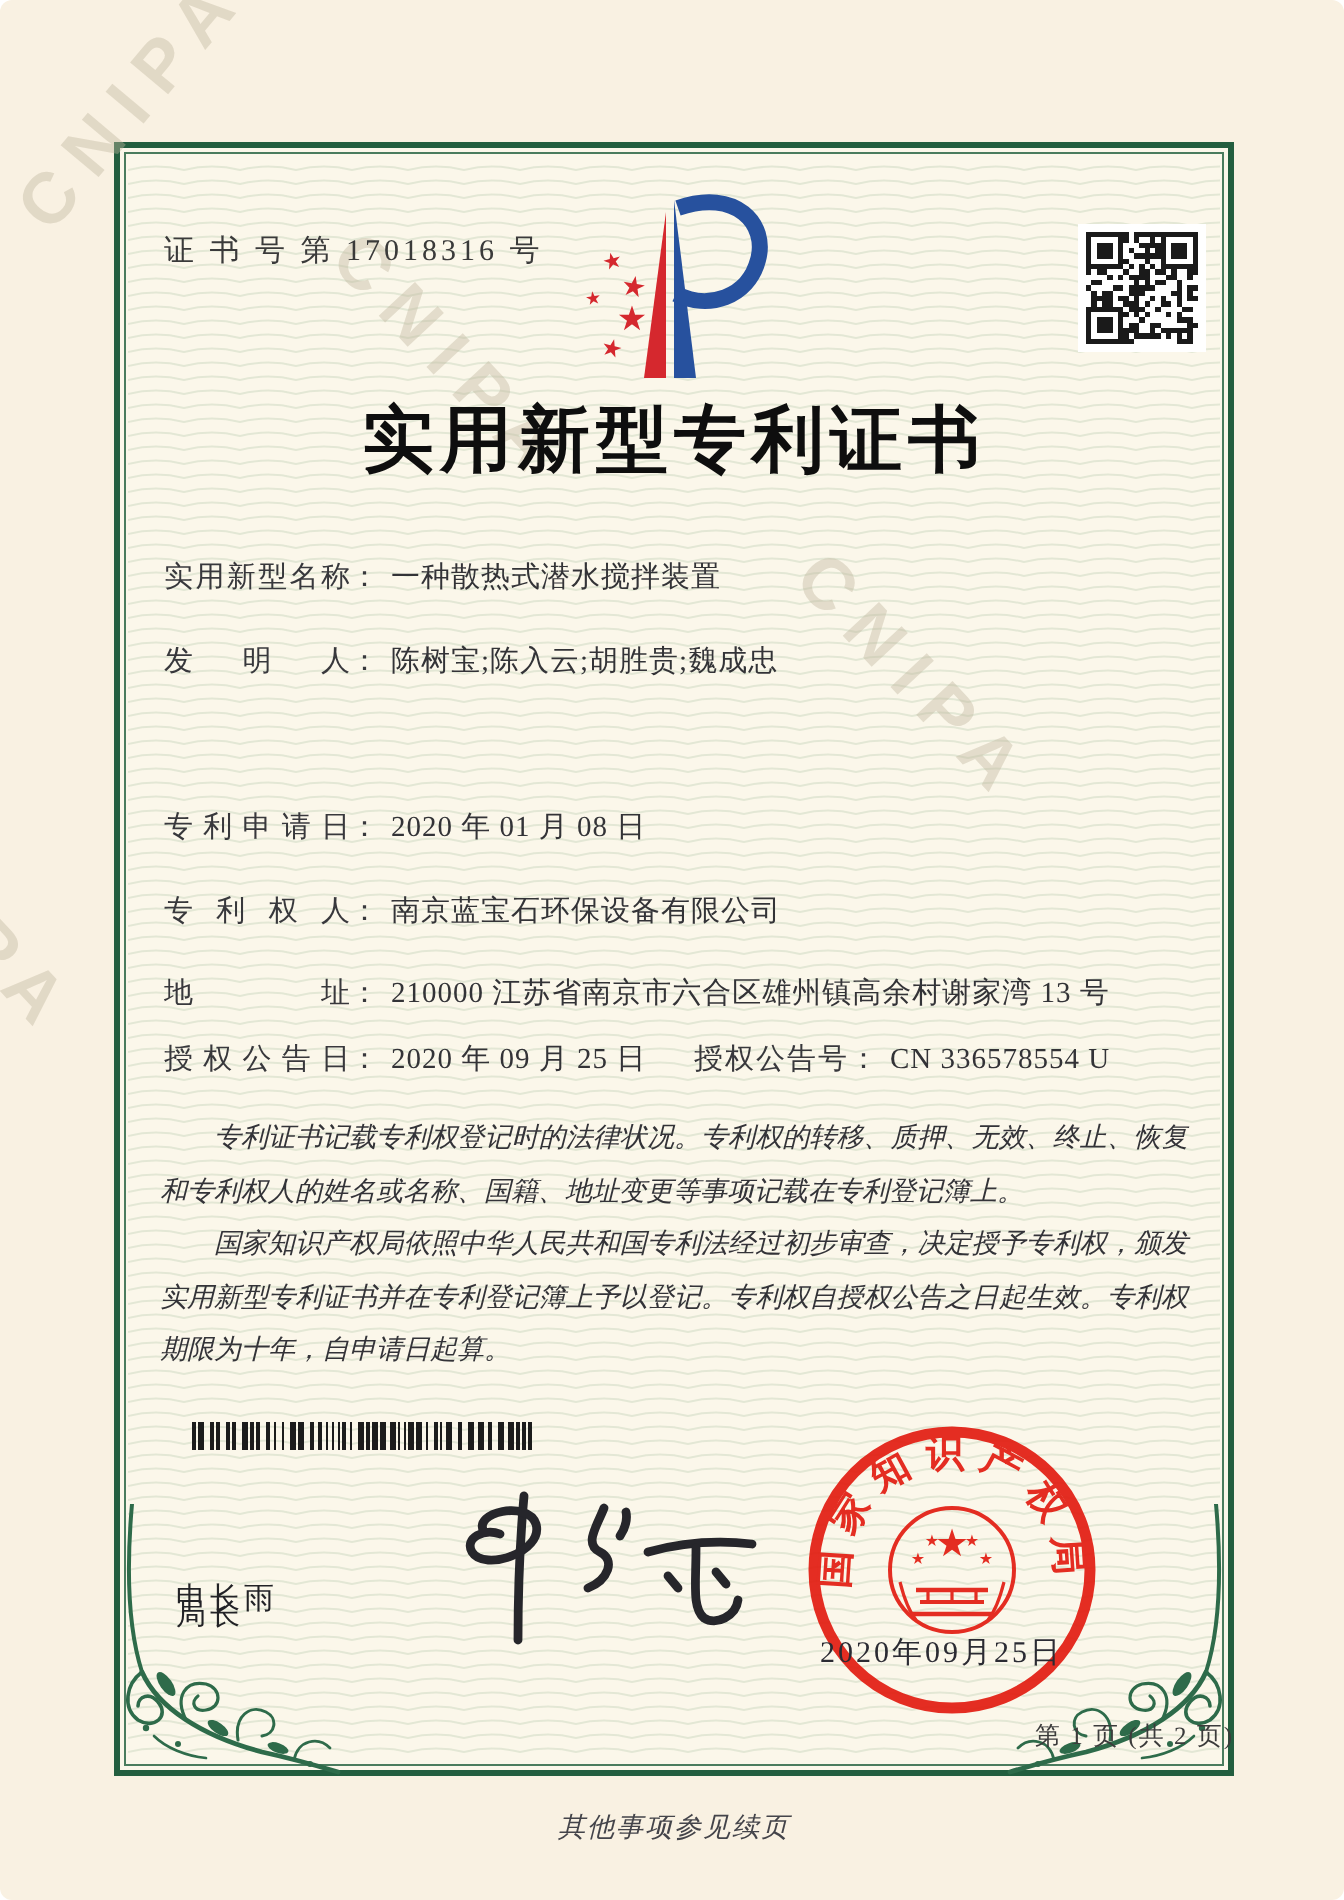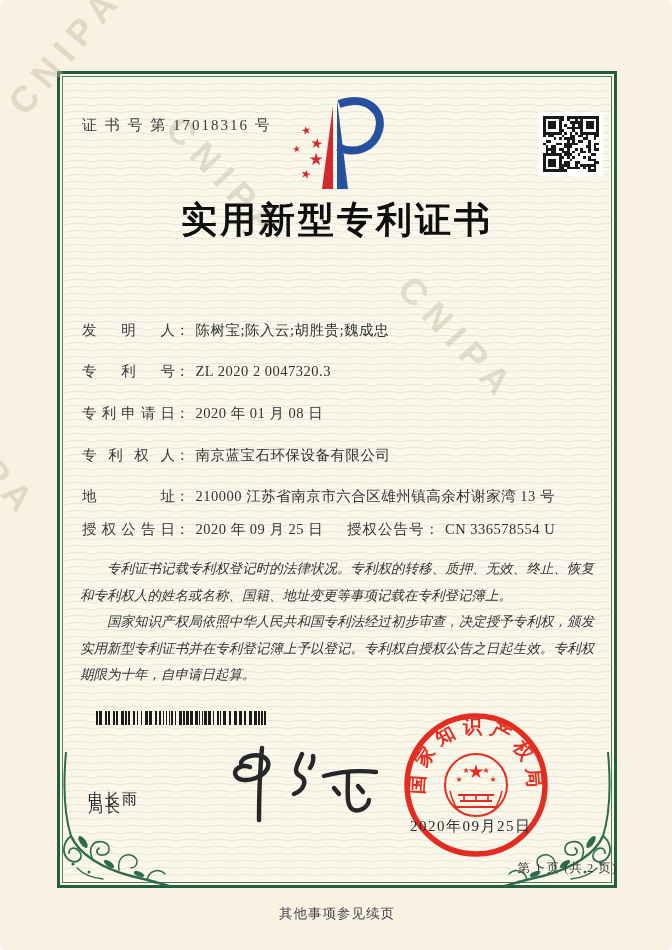--- a/index.html
+++ b/index.html
@@ -37,21 +37,21 @@
   .barcode{left:96px;top:711px;z-index:3;}
   .signer{left:88px;font-family:"Liberation Sans","DejaVu Sans",sans-serif;font-size:15px;
           color:#222226;letter-spacing:2px;}
   .signer-title{top:762px;margin-top:36px;}
   .signer-name{top:790px;}
   .signature{left:206px;top:742px;z-index:3;}
   .seal{left:402px;top:711px;z-index:5;}
   .seal-date{left:410px;top:817px;font-size:15px;letter-spacing:1.5px;color:#2b2b33;z-index:6;}
   .page-num{left:57px;top:860px;width:560px;text-align:right;font-size:12.5px;letter-spacing:1px;
             color:#3b3b3b;}
-  .note{left:57px;top:905px;width:560px;text-align:center;font-size:13.5px;
+  .note{left:57px;top:905px;width:560px;text-align:center;font-size:13.5px;font-style:italic;
         color:#44444a;letter-spacing:1px;}
 </style>
 </head>
 <body>
 
 <div class="page">
 
   <div class="wm wm1">CNIPA</div>
   <div class="wm wm2">CNIPA</div>
   <div class="wm wm3">CNIPA</div>
@@ -355,25 +355,25 @@
     <path d="M53 12 C82 2 98 20 93 38 C88 57 68 63 52 55" stroke="#27519e" stroke-width="8" fill="none"></path>
     <text x="21" y="42" font-size="11" text-anchor="middle" fill="#d5282e" transform="rotate(-14 21 42)">★</text>
     <text x="30" y="56" font-size="14" text-anchor="middle" fill="#d5282e" transform="rotate(10 30 56)">★</text>
     <text x="11" y="60" font-size="9" text-anchor="middle" fill="#d5282e" transform="rotate(-8 11 60)">★</text>
     <text x="30" y="73" font-size="17" text-anchor="middle" fill="#d5282e">★</text>
     <text x="19" y="86" font-size="12" text-anchor="middle" fill="#d5282e" transform="rotate(14 19 86)">★</text>
   </svg>
 
   <div class="abs title">实用新型专利证书</div>
 
+  <div class="abs row" style="top:279px">
+    <span class="flabel">实用新型名称</span><span>：</span><span class="fvalue">一种散热式潜水搅拌装置</span>
+  </div>
   <div class="abs row" style="top:321px">
     <span class="flabel">发明人</span><span>：</span><span class="fvalue">陈树宝;陈入云;胡胜贵;魏成忠</span>
-  </div>
-  <div class="abs row" style="top:362px">
-    <span class="flabel">专利号</span><span>：</span><span class="fvalue">ZL 2020 2 0047320.3</span>
   </div>
   <div class="abs row" style="top:404px">
     <span class="flabel">专利申请日</span><span>：</span><span class="fvalue">2020 年 01 月 08 日</span>
   </div>
   <div class="abs row" style="top:446px">
     <span class="flabel">专利权人</span><span>：</span><span class="fvalue">南京蓝宝石环保设备有限公司</span>
   </div>
   <div class="abs row" style="top:487px">
     <span class="flabel">地址</span><span>：</span><span class="fvalue">210000 江苏省南京市六合区雄州镇高余村谢家湾 13 号</span>
   </div>

